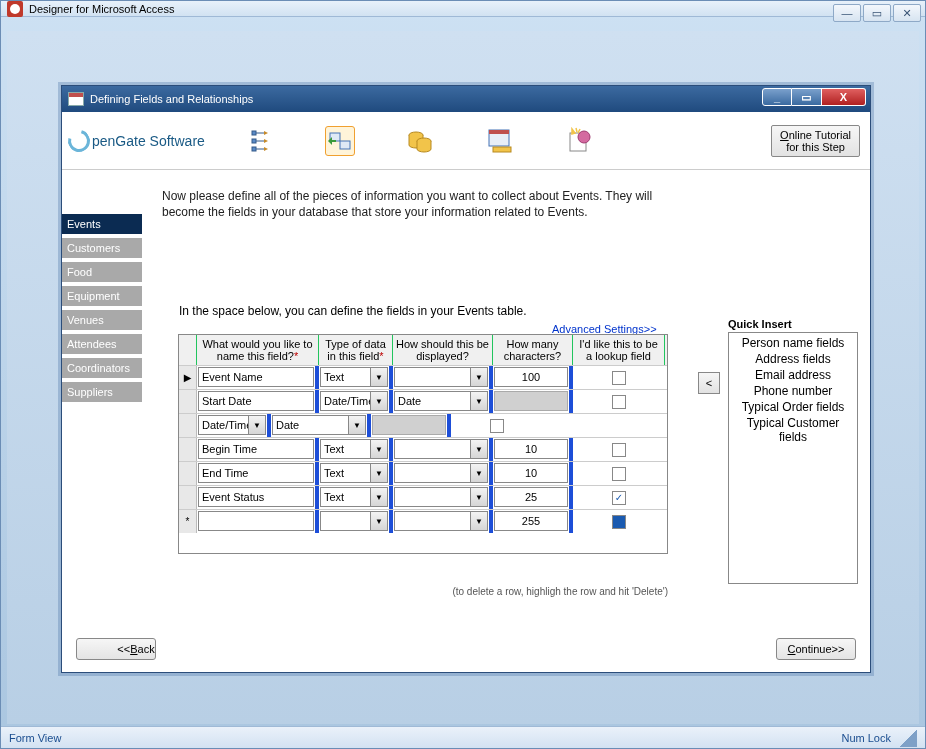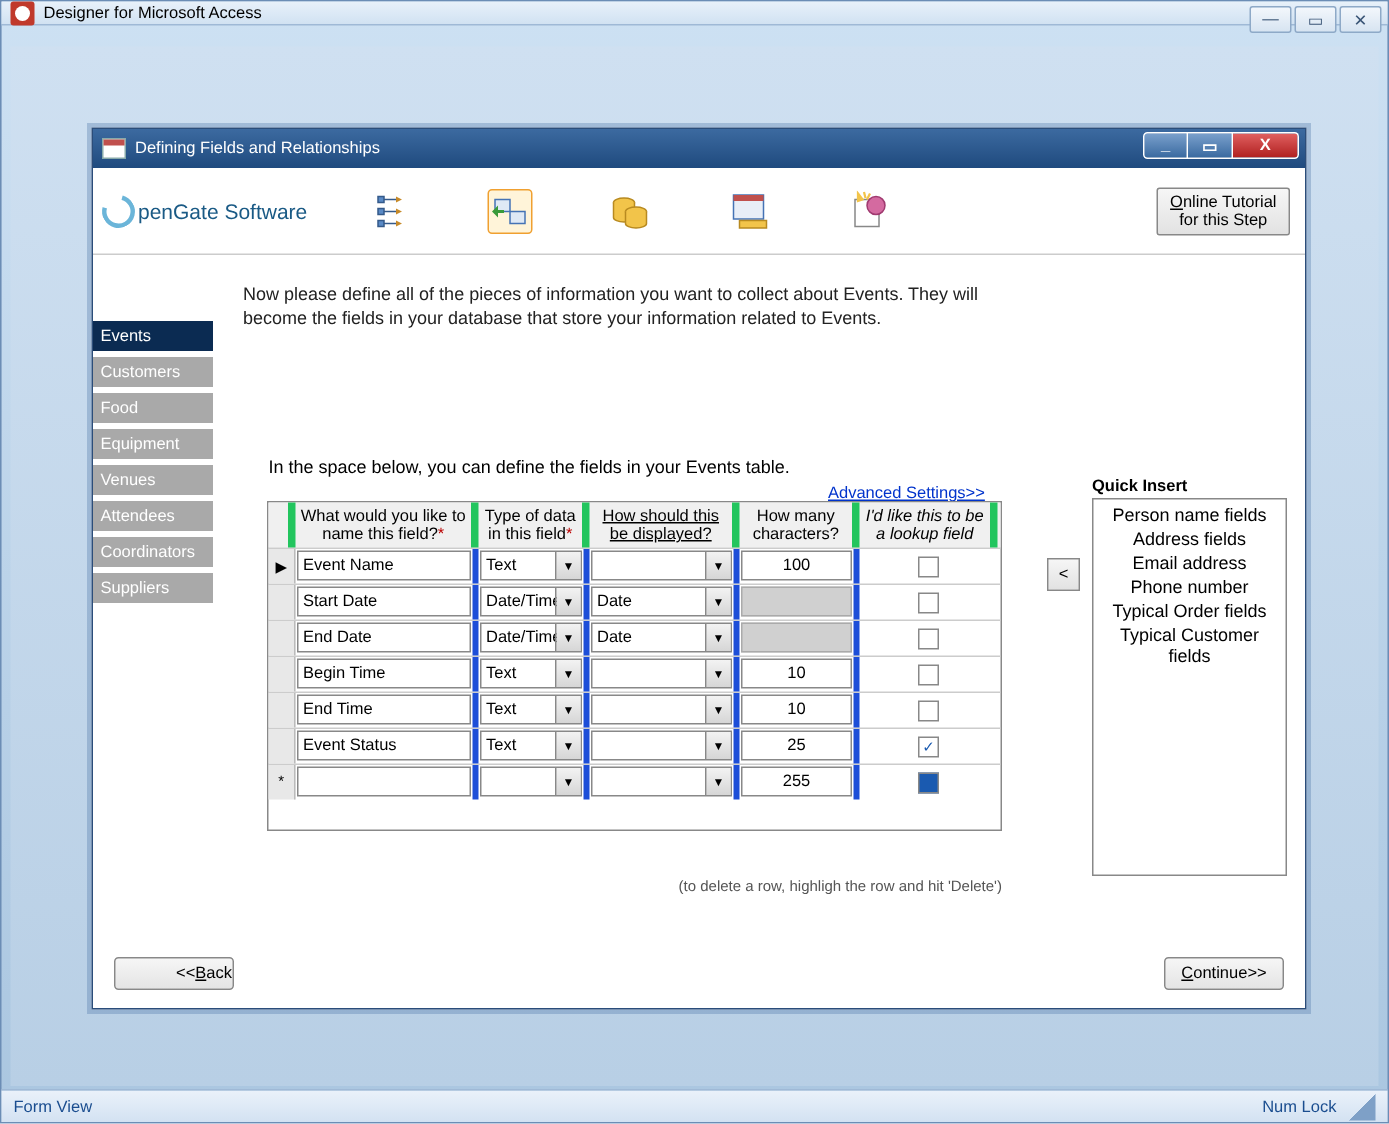--- a/index.html
+++ b/index.html
@@ -40,23 +40,23 @@
 .main{position:absolute;left:0;top:46px;right:0;bottom:0;}
 .sidebar{position:absolute;left:0;top:56px;width:80px;}
 .side-item{height:20px;background:#a9a9a9;color:#fff;padding:4px 5px;margin-bottom:4px;font-size:11px;cursor:pointer;}
 .side-item.active{background:#0b2b52;}
 .instructions{position:absolute;left:100px;top:30px;width:530px;color:#222;font-size:12px;line-height:16px;}
 .sub-inst{position:absolute;left:117px;top:146px;font-size:12px;}
 .adv{position:absolute;left:490px;top:165px;color:#0033cc;text-decoration:underline;font-size:11px;cursor:pointer;}
 
 .grid-wrap{position:absolute;left:116px;top:176px;width:490px;height:220px;border:1px solid #888;background:#fff;}
 .ghdr{display:flex;background:#f0f0f0;font-size:10px;text-align:center;}
-.ghdr div{border-right:5px solid #22c55e;padding:3px 2px;}
+.ghdr div{border-right:1px solid #22c55e;padding:3px 2px;}
 .hrow{width:18px;border-right:1px solid #bbb;}
-.h1{width:122px;}.h2{width:74px;}.h3{width:100px;text-decoration:underline;}.h4{width:80px;}.h5{width:92px;border-right:none;font-style:italic;}
+.h1{width:122px;}.h2{width:74px;}.h3{width:100px;}.h4{width:80px;}.h5{width:92px;border-right:none;}
 .req{color:#b00;}
 .grow{display:flex;height:24px;align-items:stretch;border-top:1px solid #ccc;}
 .gmark{width:18px;background:#e8e8e8;border-right:1px solid #bbb;display:flex;align-items:center;justify-content:center;font-size:10px;}
 .gcell{border-right:4px solid #1d4ed8;padding:1px;}
 .gc1{width:122px;}.gc2{width:74px;}.gc3{width:100px;}.gc4{width:80px;}.gc5{width:92px;display:flex;align-items:center;justify-content:center;border-right:none;}
 .ginp{width:100%;height:20px;border:1px solid #888;padding:0 3px;font-size:11px;background:#fff;}
 .ginp.c{text-align:center;}
 .ginp.dis{background:#d0d0d0;border-color:#aaa;}
 .gsel{width:100%;height:20px;border:1px solid #888;background:#fff;display:flex;align-items:center;position:relative;padding-left:3px;font-size:11px;}
 .gsel:after{content:'▼';position:absolute;right:0;top:0;width:16px;height:18px;border-left:1px solid #888;background:linear-gradient(#f3f3f3,#d6d6d6);display:flex;align-items:center;justify-content:center;font-size:8px;}
@@ -187,21 +187,20 @@
                   <div class="gcell gc3">
                     <div class="gsel">Date</div>
                   </div>
                   <div class="gcell gc4"><input class="ginp c dis" value="" style=""></div>
                   <div class="gcell gc5">
                     <div class="gchk"></div>
                   </div>
                 </div>
                 <div class="grow">
                   <div class="gmark"></div>
-                  <div class="gcell gc1"><input class="ginp" value="End Date" style=""></div>
                   <div class="gcell gc2">
                     <div class="gsel">Date/Time</div>
                   </div>
                   <div class="gcell gc3">
                     <div class="gsel">Date</div>
                   </div>
                   <div class="gcell gc4"><input class="ginp c dis" value="" style=""></div>
                   <div class="gcell gc5">
                     <div class="gchk"></div>
                   </div>

